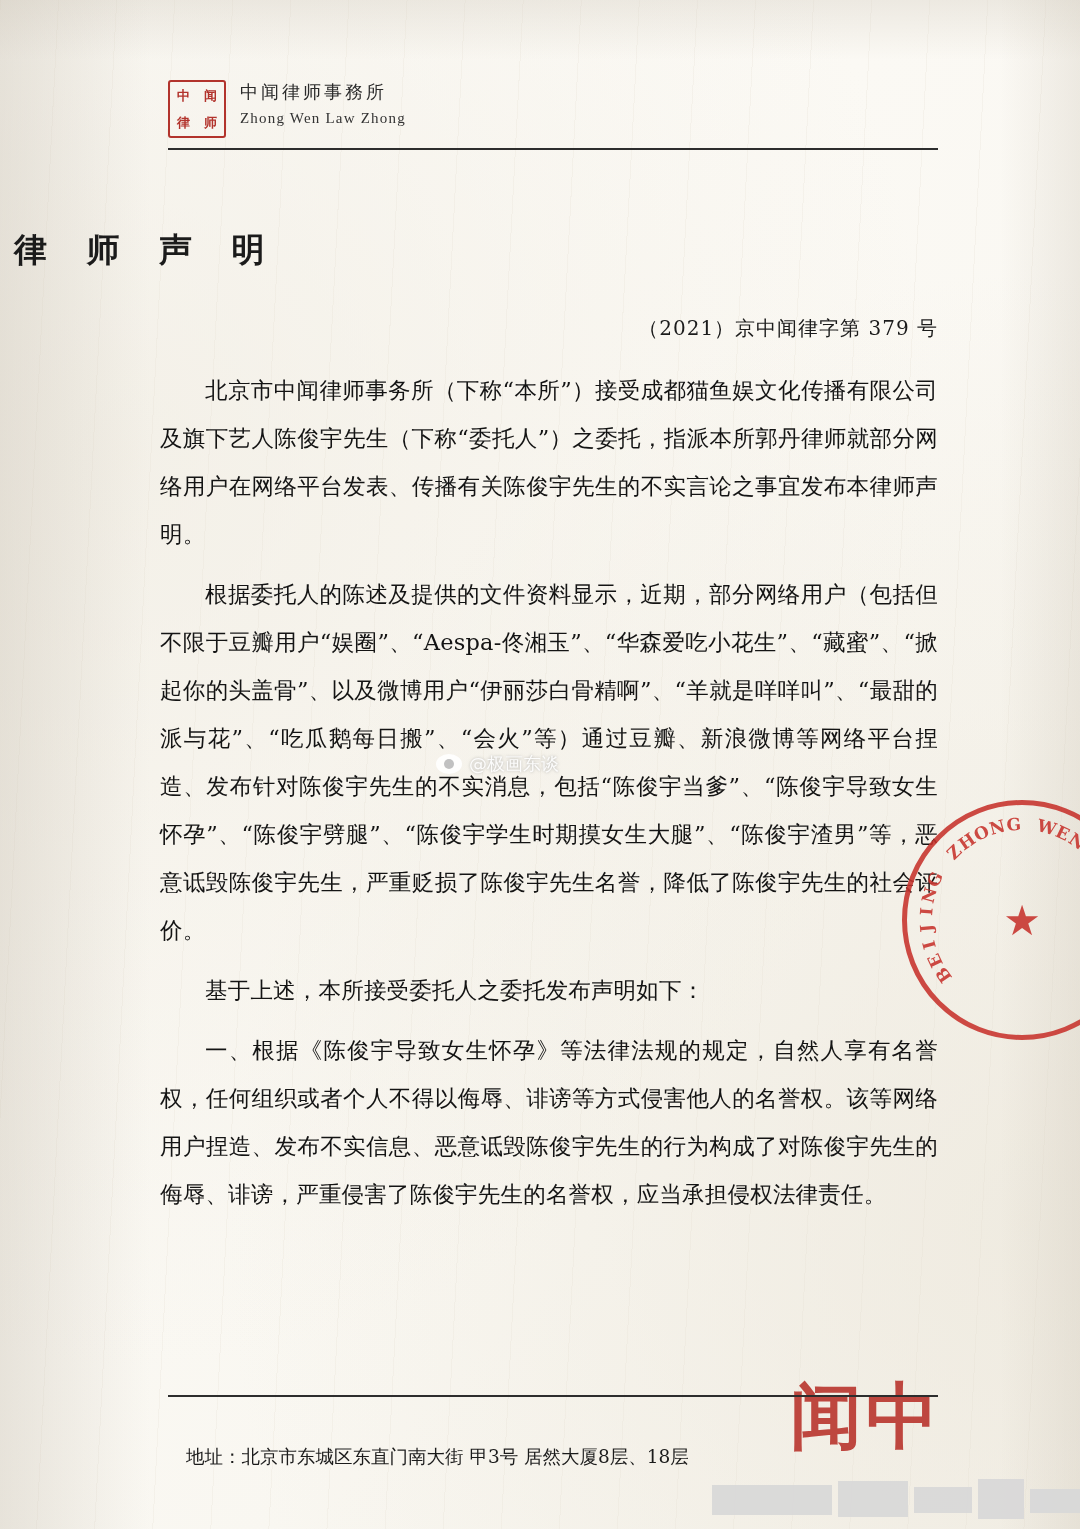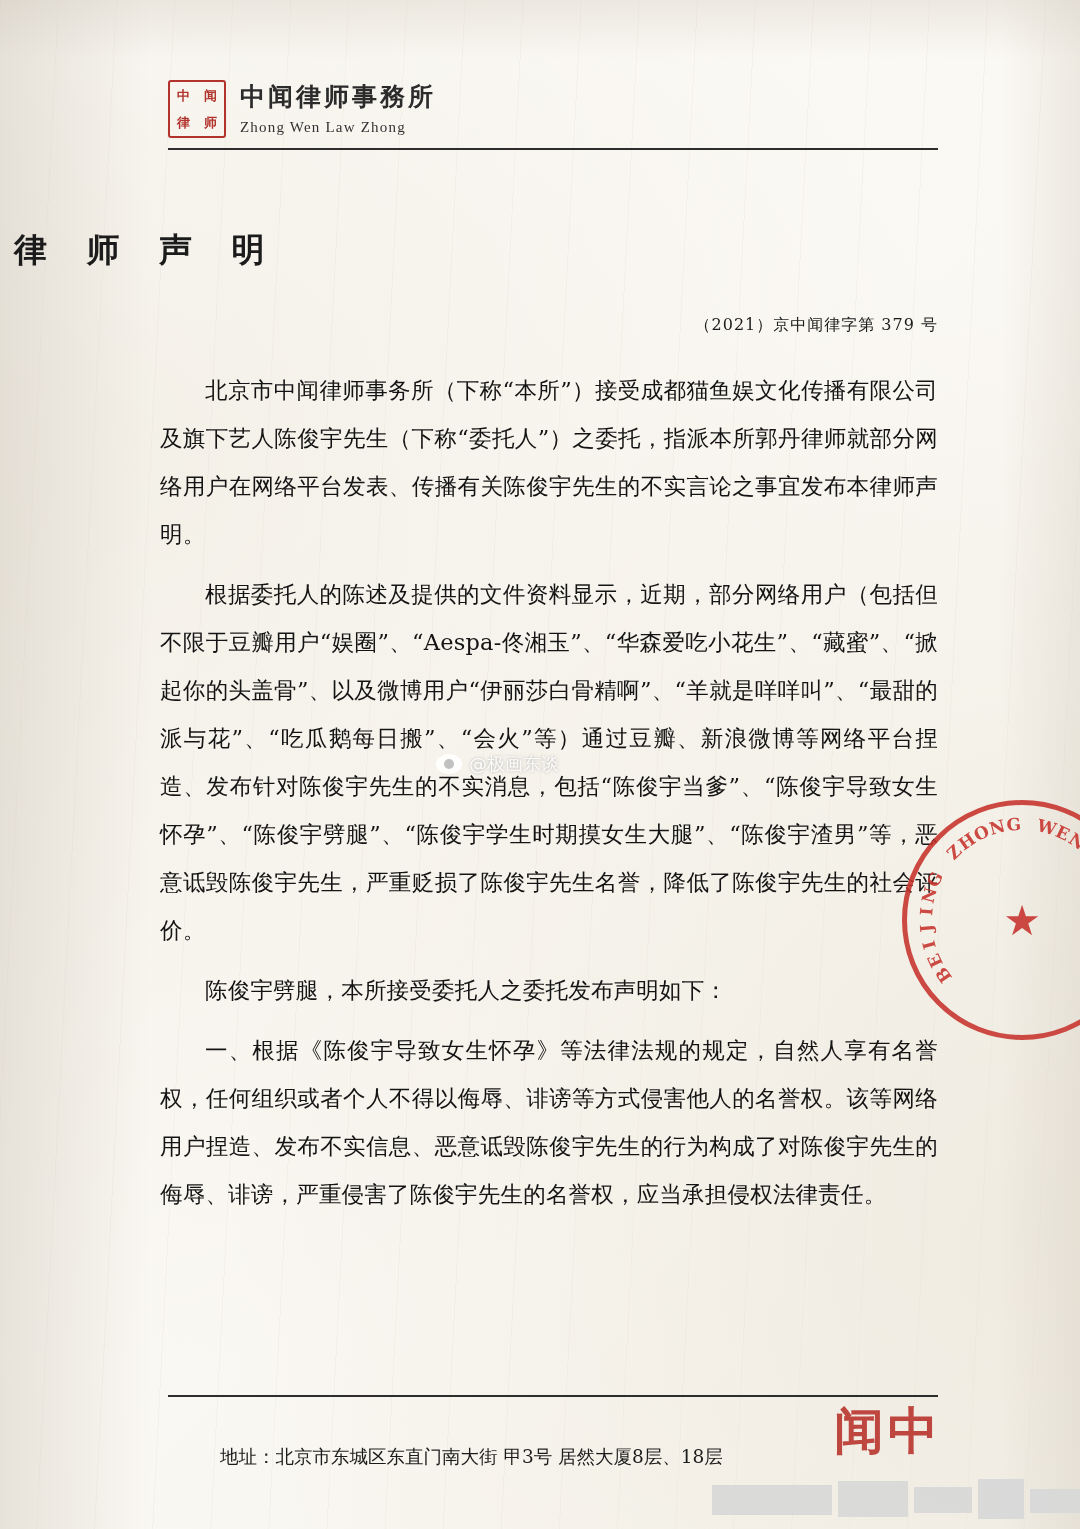--- a/index.html
+++ b/index.html
@@ -76,22 +76,22 @@
   }
   .seal-logo span {
     display: flex;
     align-items: center;
     justify-content: center;
     letter-spacing: 0;
   }
   .firm-block { padding-top: 2px; }
   .firm-cn {
     font-family: "DejaVu Serif", serif;
-    font-size: 25px;
-    font-weight: bold;
+    font-size: 18px;
+    font-weight: normal;
     color: #2b2b2b;
     letter-spacing: 3px;
     white-space: nowrap;
   }
   .firm-en {
     font-family: "Liberation Serif", serif;
     font-size: 15px;
     color: #333;
     letter-spacing: 1.2px;
     margin-top: 6px;
@@ -117,21 +117,21 @@
     font-weight: bold;
     letter-spacing: 14px;
     color: #1b1b1b;
     text-indent: 14px;
   }
   .doc-number {
     position: absolute;
     right: 142px;
     top: 315px;
     font-family: "DejaVu Serif", serif;
-    font-size: 16px;
+    font-size: 20px;
     color: #1b1b1b;
     letter-spacing: 1px;
   }
   .body-text {
     position: absolute;
     left: 152px;
     top: 366px;
     width: 786px;
     font-family: "DejaVu Serif", serif;
     font-size: 22.5px;
@@ -204,21 +204,21 @@
     font-family: "DejaVu Serif", serif;
     font-size: 17px;
     font-weight: bold;
     transform-origin: 0 0;
   }
   .stamp-cn {
     position: absolute;
     right: 138px;
     bottom: 64px;
     font-family: "DejaVu Serif", serif;
-    font-size: 50px;
+    font-size: 72px;
     font-weight: bold;
     color: #b9352e;
     letter-spacing: 4px;
     opacity: 0.9;
     pointer-events: none;
   }
 
   
   .foot-rule {
     position: absolute;
@@ -230,21 +230,21 @@
   }
   .footer {
     position: absolute;
     left: 186px;
     bottom: 56px;
     font-family: "DejaVu Serif", serif;
     font-size: 18.5px;
     color: #1b1b1b;
     line-height: 32px;
   }
-  .footer div { white-space: nowrap; margin-left: 34px; }
+  .footer div { white-space: nowrap; }
 
   
   .redaction {
     position: absolute;
     left: 712px;
     bottom: 0;
     width: 368px;
     height: 52px;
     pointer-events: none;
   }
@@ -282,21 +282,21 @@
     </div>
   </div>
   <div class="head-rule"></div>
 
   <div class="doc-title">律 师 声 明</div>
   <div class="doc-number">（2021）京中闻律字第 379 号</div>
 
   <div class="body-text">
     <p>北京市中闻律师事务所（下称“本所”）接受成都猫鱼娱文化传播有限公司及旗下艺人陈俊宇先生（下称“委托人”）之委托，指派本所郭丹律师就部分网络用户在网络平台发表、传播有关陈俊宇先生的不实言论之事宜发布本律师声明。</p>
     <p>根据委托人的陈述及提供的文件资料显示，近期，部分网络用户（包括但不限于豆瓣用户“娱圈”、“Aespa-佟湘玉”、“华森爱吃小花生”、“藏蜜”、“掀起你的头盖骨”、以及微博用户“伊丽莎白骨精啊”、“羊就是咩咩叫”、“最甜的派与花”、“吃瓜鹅每日搬”、“会火”等）通过豆瓣、新浪微博等网络平台捏造、发布针对陈俊宇先生的不实消息，包括“陈俊宇当爹”、“陈俊宇导致女生怀孕”、“陈俊宇劈腿”、“陈俊宇学生时期摸女生大腿”、“陈俊宇渣男”等，恶意诋毁陈俊宇先生，严重贬损了陈俊宇先生名誉，降低了陈俊宇先生的社会评价。</p>
-    <p>陈俊宇劈腿，本所接受委托人之委托发布声明如下：</p>
+    <p>基于上述，本所接受委托人之委托发布声明如下：</p>
     <p>一、根据《陈俊宇导致女生怀孕》等法律法规的规定，自然人享有名誉权，任何组织或者个人不得以侮辱、诽谤等方式侵害他人的名誉权。该等网络用户捏造、发布不实信息、恶意诋毁陈俊宇先生的行为构成了对陈俊宇先生的侮辱、诽谤，严重侵害了陈俊宇先生的名誉权，应当承担侵权法律责任。</p>
   </div>
 
   <div class="weibo-watermark">
     <span class="weibo-eye"></span>
     <span>@极画东谈</span>
   </div>
 
   <div class="red-seal">
     <div class="seal-arc-text" id="seal-arc">

